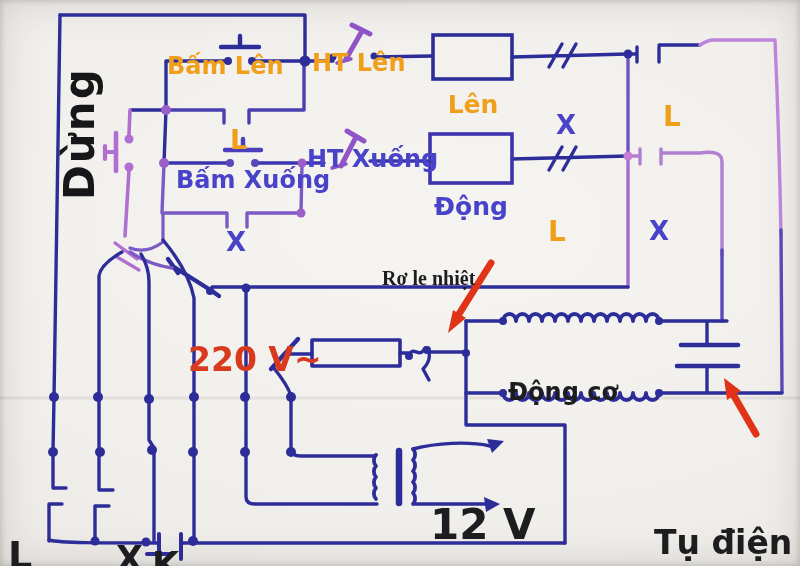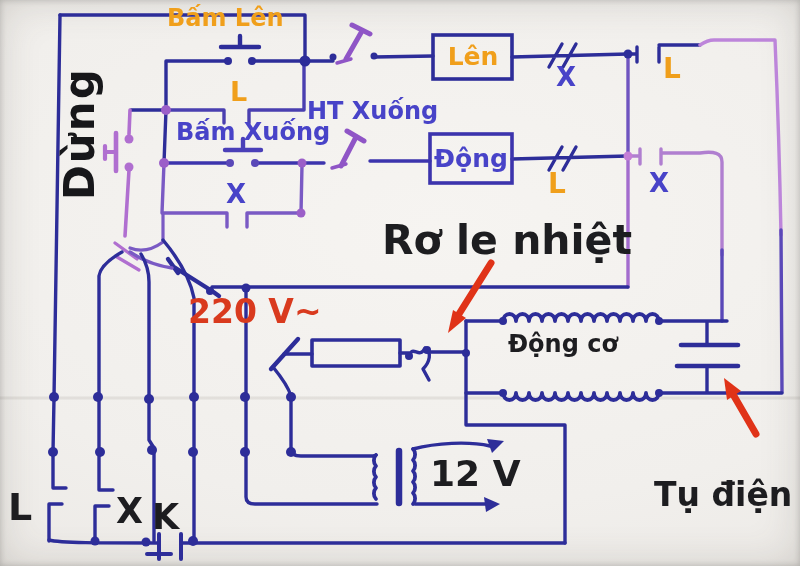--- a/index.html
+++ b/index.html
@@ -5,21 +5,21 @@
   html,body{margin:0;padding:0;}
   body{width:800px;height:566px;overflow:hidden;}
   #stage{
     position:relative;width:800px;height:566px;
     background:
       radial-gradient(120% 90% at 55% 40%, #f6f4f1 0%, #f1efec 55%, #e9e6e2 100%);
     box-shadow:inset 0 0 40px rgba(80,70,60,.18), inset 0 0 6px rgba(40,40,40,.25);
     font-family:"DejaVu Sans","Liberation Sans",sans-serif;
   }
   svg{position:absolute;left:0;top:0;}
-  .lbl{position:absolute;font-weight:700;white-space:nowrap;line-height:1;}
+  .lbl{position:absolute;font-weight:700;white-space:nowrap;line-height:1;margin-top:48px;}
   .orange{color:#f09f1b;}
   .blueviolet{color:#4843c8;}
   .black{color:#1d1d20;font-weight:600;}
   .red{color:#d93a1e;text-align:center;}
   .boxlbl{text-align:center;}
   .v-label{
     position:absolute;writing-mode:vertical-rl;transform:rotate(180deg);
     color:#17171a;font-weight:600;letter-spacing:2px;
   }
 </style>
@@ -197,36 +197,37 @@
       <path d="M491,263 L459,314" stroke="#e03318" stroke-width="7" stroke-linecap="round" fill="none"></path>
       <polygon points="448,333 466,318 453,310" fill="#e03318"></polygon>
       <path d="M756,434 L734,396" stroke="#e03318" stroke-width="7" stroke-linecap="round" fill="none"></path>
       <polygon points="724,378 741,391 727,400" fill="#e03318"></polygon>
     </g>
   </svg>
 
   <div class="v-label" style="left:55px;top:95px;height:105px;font-size:42px;">Dừng</div>
 
   <div class="lbl orange" style="left:167px;top:6px;font-size:24px;">Bấm Lên</div>
+  <div class="lbl orange" style="left:312px;top:3px;font-size:24px;">HT Lên</div>
   <div class="lbl orange boxlbl" style="left:436px;top:44px;width:74px;font-size:25px;">Lên</div>
   <div class="lbl orange" style="left:230px;top:78px;font-size:27px;">L</div>
 
   <div class="lbl blueviolet" style="left:307px;top:99px;font-size:24px;">HT Xuống</div>
   <div class="lbl blueviolet" style="left:176px;top:120px;font-size:24px;">Bấm Xuống</div>
   <div class="lbl blueviolet boxlbl" style="left:432px;top:146px;width:78px;font-size:25px;">Động</div>
   <div class="lbl blueviolet" style="left:226px;top:181px;font-size:26px;">X</div>
 
   <div class="lbl blueviolet" style="left:556px;top:64px;font-size:26px;">X</div>
   <div class="lbl orange" style="left:663px;top:55px;font-size:28px;">L</div>
   <div class="lbl orange" style="left:548px;top:170px;font-size:28px;">L</div>
   <div class="lbl blueviolet" style="left:649px;top:170px;font-size:26px;">X</div>
 
-  <div class="lbl black" style="left:382px;top:220px;font-size:41px;">Rơ le nhiệt</div>
+  <div class="lbl black" style="left:382px;top:220px;font-size:20px;font-family:Liberation Serif, serif;">Rơ le nhiệt</div>
   <div class="lbl red" style="left:188px;top:295px;font-size:33px;font-weight:600;">220 V~</div>
   <div class="lbl black" style="left:508px;top:332px;font-size:24px;">Động cơ</div>
   <div class="lbl black" style="left:654px;top:478px;font-size:33px;">Tụ điện</div>
-  <div class="lbl black" style="left:430px;top:456px;font-size:36px;">12 V</div>
+  <div class="lbl black" style="left:430px;top:456px;font-size:42px;">12 V</div>
 
   <div class="lbl black" style="left:8px;top:488px;font-size:38px;">L</div>
   <div class="lbl black" style="left:116px;top:494px;font-size:35px;">X</div>
   <div class="lbl black" style="left:152px;top:500px;font-size:35px;">K</div>
 
 </div>
 
 </body></html>

